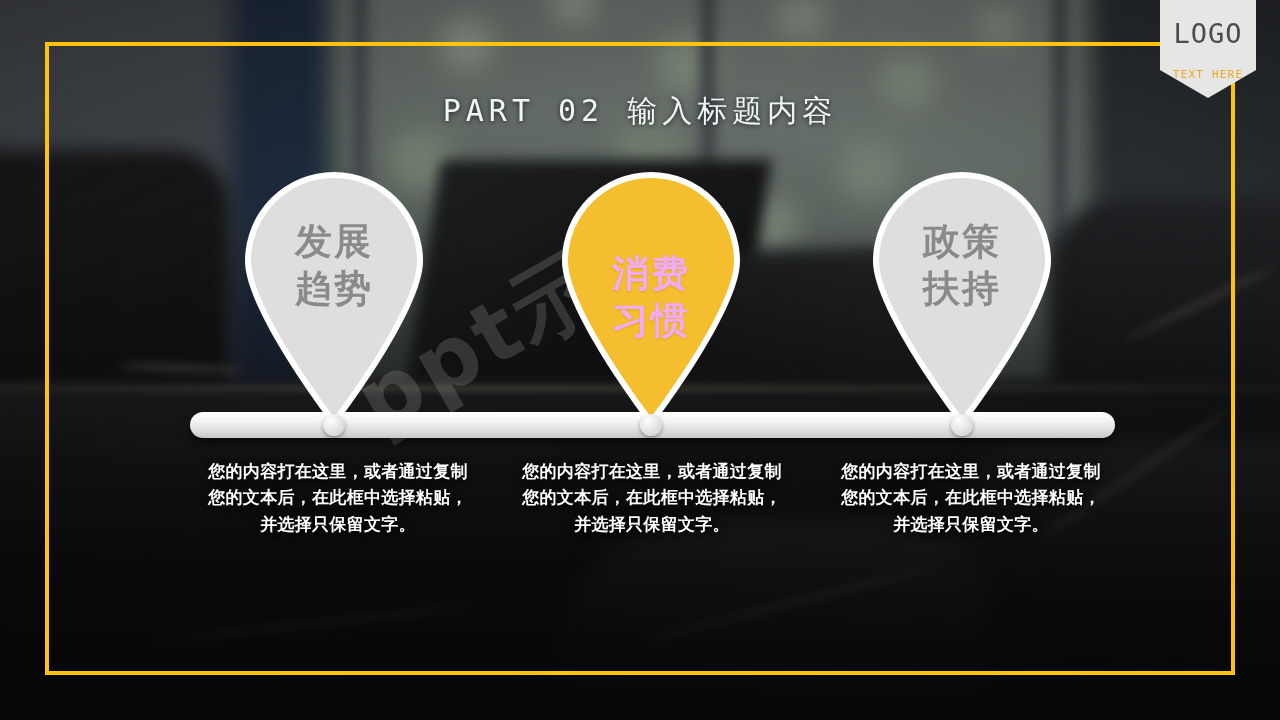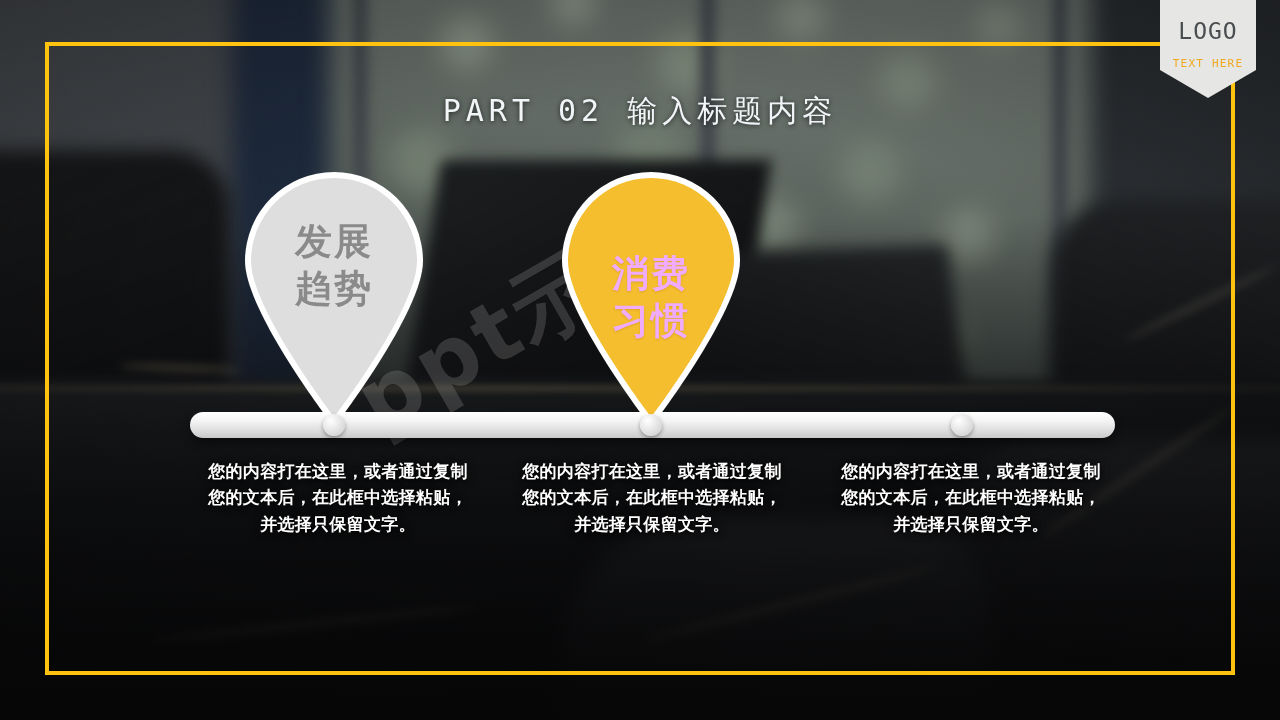--- a/index.html
+++ b/index.html
@@ -143,26 +143,26 @@
   
   .logo-pennant {
     position:absolute; left:1160px; top:-2px; width:96px; height:100px;
     background:#E6E6E4;
     clip-path:polygon(0 0, 100% 0, 100% 72%, 50% 100%, 0 72%);
     box-shadow:0 2px 6px rgba(0,0,0,.35);
     display:flex; flex-direction:column; align-items:center; justify-content:flex-start;
     padding-top:22px;
   }
   .logo-main {
-    font-size:23px; letter-spacing:1px; color:#4a4d50; font-weight:400;
+    font-size:27px; letter-spacing:1px; color:#4a4d50; font-weight:400;
     font-family:"DejaVu Sans Mono","Liberation Mono",monospace;
     line-height:1; white-space:nowrap;
   }
   .logo-sub {
-    margin-top:14px; font-size:11px; letter-spacing:1.2px; color:#EFA81F; font-weight:400;
+    margin-top:21px; font-size:11px; letter-spacing:1.2px; color:#EFA81F; font-weight:400;
     font-family:"DejaVu Sans Mono","Liberation Mono",monospace;
     white-space:nowrap;
   }
 
   
   .title {
     position:absolute; left:0; right:0; top:91px;
     text-align:center; color:#F2F5F8;
     font-size:30px; font-weight:400; letter-spacing:5px;
     font-family:"DejaVu Sans Mono","Liberation Mono",monospace;
@@ -295,20 +295,28 @@
 
     <div class="pin gold pin2">
       <div class="shape"></div>
       <div class="inner"></div>
       <div class="label">
         <span>消费</span><br>
         <span>习惯</span>
       </div>
     </div>
 
+    <div class="pin grey pin3">
+      <div class="shape"></div>
+      <div class="inner"></div>
+      <div class="label">
+        <span>政策</span><br>
+        <span>扶持</span>
+      </div>
+    </div>
 
     <div class="pin-node node1"></div>
     <div class="pin-node node2"></div>
     <div class="pin-node node3"></div>
   </div>
 
   <div class="desc desc1">您的内容打在这里，或者通过复制您的文本后，在此框中选择粘贴，并选择只保留文字。</div>
   <div class="desc desc2">您的内容打在这里，或者通过复制您的文本后，在此框中选择粘贴，并选择只保留文字。</div>
   <div class="desc desc3">您的内容打在这里，或者通过复制您的文本后，在此框中选择粘贴，并选择只保留文字。</div>
 

